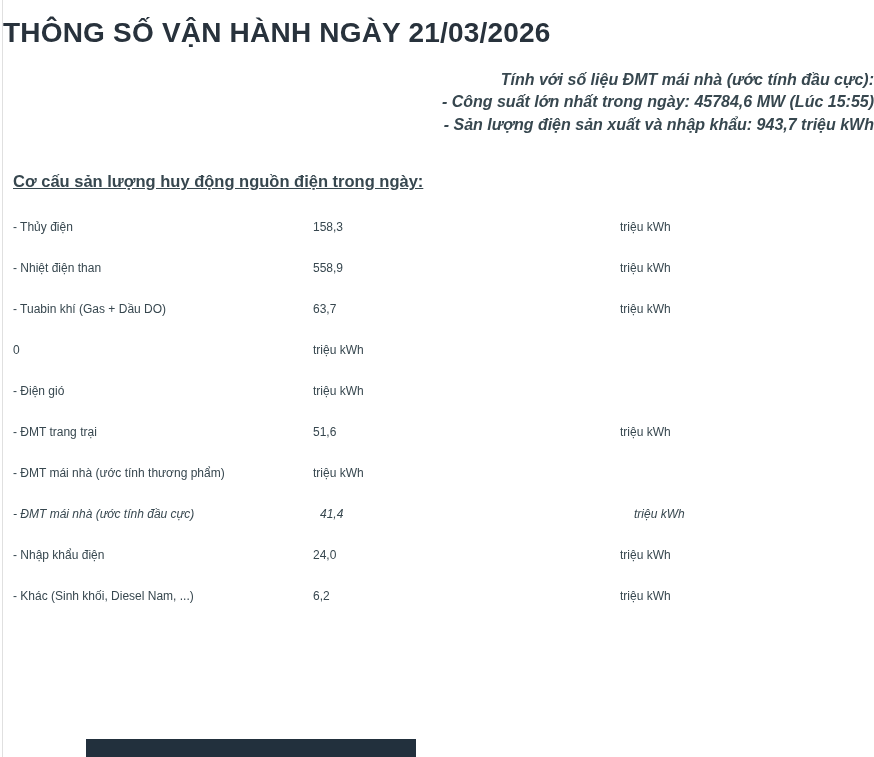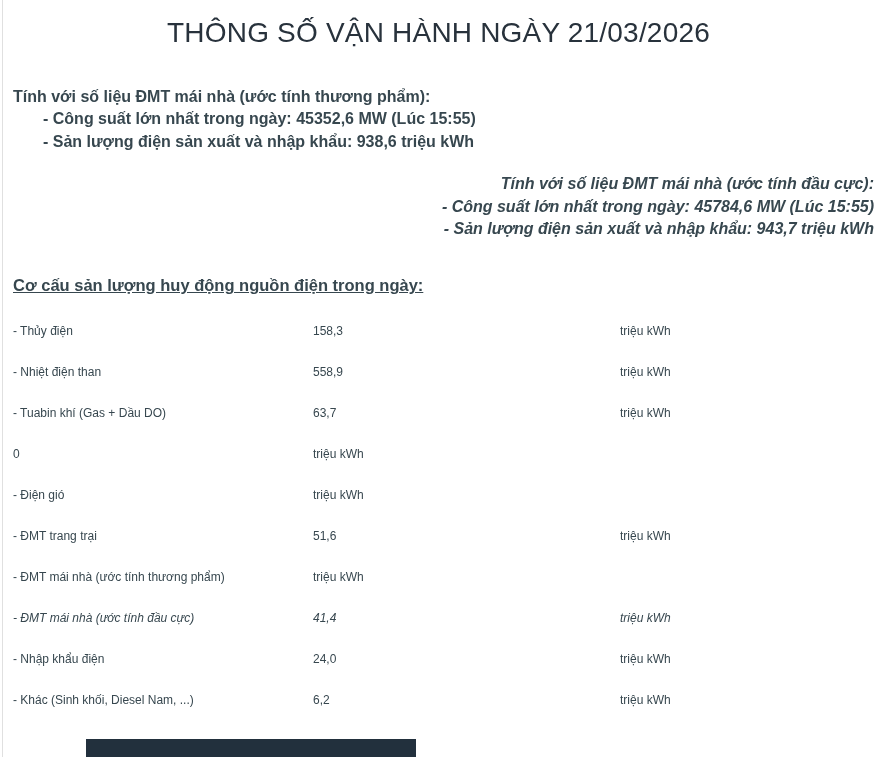--- a/index.html
+++ b/index.html
@@ -10,23 +10,22 @@
     position: relative;
     width: 872px; height: 757px;
     margin-left: 2px;
     border-left: 1px solid #e0e0e0;
     background: #ffffff;
     overflow: hidden;
   }
 
   .page-title {
     margin-top: 17px;
-    text-align: center;
     font-size: 28px;
-    font-weight: 400;
+    font-weight: 700;
     letter-spacing: 0.2px;
     color: #28323c;
   }
 
   .summary { margin-top: 37px; padding-left: 10px; }
   .summary p { font-size: 16px; font-weight: 700; line-height: 22.4px; color: #37474f; }
   .summary .sub { padding-left: 30px; }
   .summary.italic { margin-top: 20px; text-align: right; }
   .summary.italic p { font-style: italic; }
 
@@ -42,43 +41,38 @@
   .source-table { margin-top: 25px; padding-left: 10px; }
   .trow {
     display: grid;
     grid-template-columns: 300px 307px 1fr;
     margin-bottom: 18px;
     font-size: 12px;
     line-height: 23px;
     color: #37474f;
   }
   .trow .lbl { max-width: 262px; }
-  .trow.italic { font-style: italic; }
+  .trow.italic { font-style: italic; gap: 7px; }
 
   .footer-bar {
     position: absolute;
     left: 83px;
     bottom: 0;
     width: 330px;
     height: 18px;
     background: #22303d;
   }
 </style>
 </head>
 <body>
 
 <div class="page">
 
   <h1 class="page-title">THÔNG SỐ VẬN HÀNH NGÀY 21/03/2026</h1>
 
-  <div class="summary">
-    <p>Tính với số liệu ĐMT mái nhà (ước tính thương phẩm):</p>
-    <p class="sub">- Công suất lớn nhất trong ngày: 45352,6 MW (Lúc 15:55)</p>
-    <p class="sub">- Sản lượng điện sản xuất và nhập khẩu: 938,6 triệu kWh</p>
-  </div>
 
   <div class="summary italic">
     <p>Tính với số liệu ĐMT mái nhà (ước tính đầu cực):</p>
     <p class="sub">- Công suất lớn nhất trong ngày: 45784,6 MW (Lúc 15:55)</p>
     <p class="sub">- Sản lượng điện sản xuất và nhập khẩu: 943,7 triệu kWh</p>
   </div>
 
   <div class="section-heading">Cơ cấu sản lượng huy động nguồn điện trong ngày:</div>
 
   <div class="source-table">

